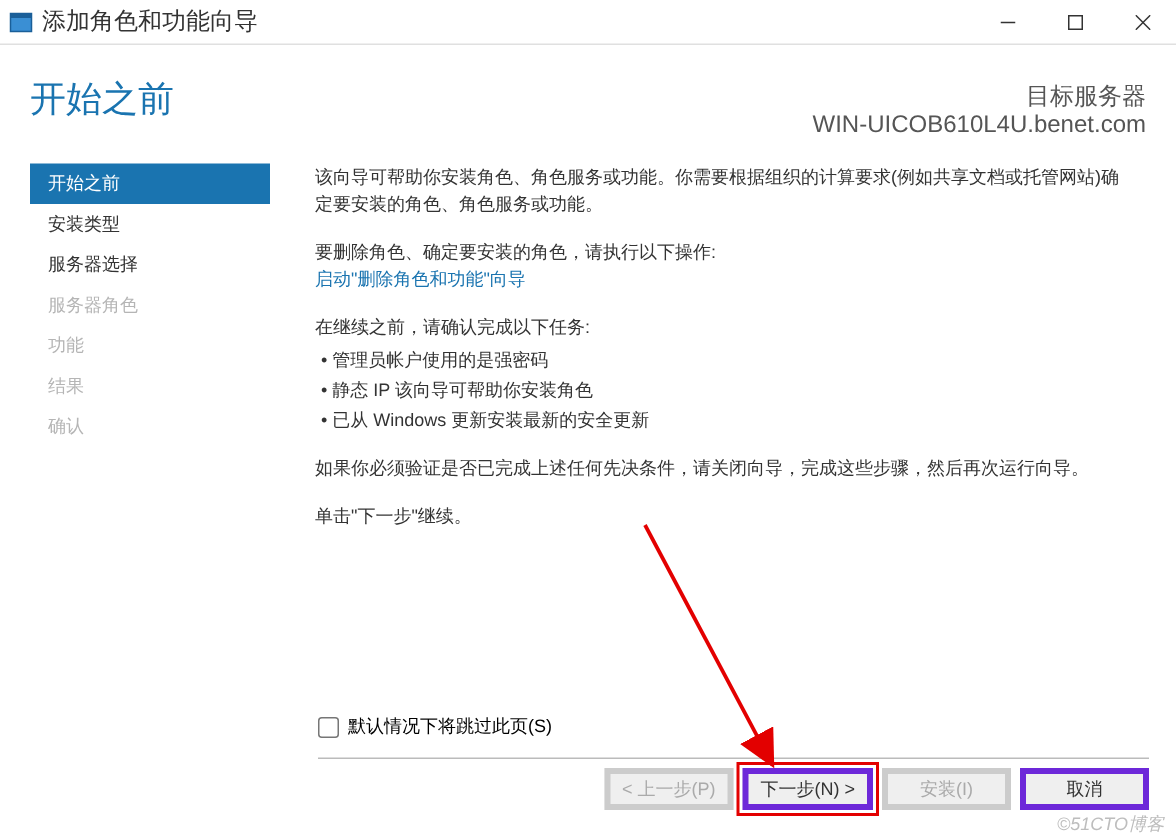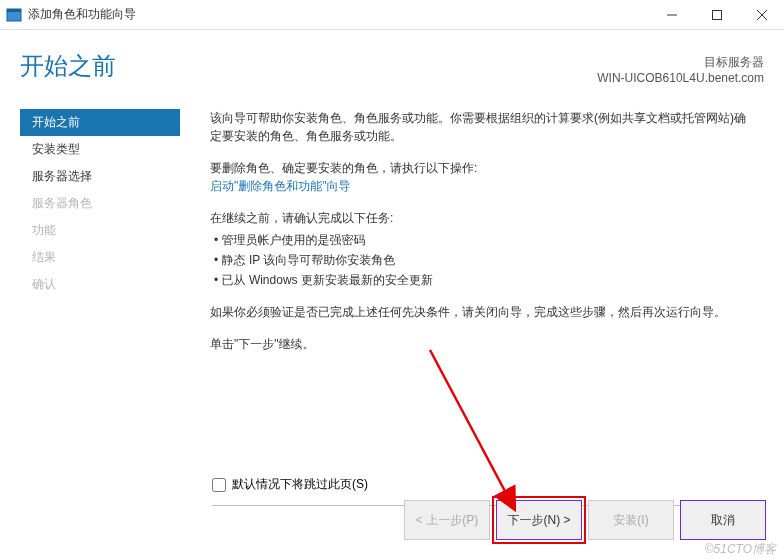--- a/index.html
+++ b/index.html
@@ -18,21 +18,21 @@
       padding: 0 0 0 6px;
       border-bottom: 1px solid #e0e0e0;
     }
     .title-icon {
       width: 16px; height: 16px;
       margin-right: 6px;
       display: inline-flex;
     }
     .title-text {
       flex: 1;
-      font-size: 12px;
+      font-size: 16px;
       color: #333;
     }
     .win-controls {
       display: flex;
     }
     .win-btn {
       width: 45px; height: 30px;
       display: flex;
       align-items: center;
       justify-content: center;
@@ -45,21 +45,21 @@
       height: 75px;
     }
     .page-heading {
       font-size: 24px;
       color: #1a74b0;
       font-weight: 400;
       flex: 1;
     }
     .server-info {
       text-align: right;
-      font-size: 12px;
+      font-size: 16px;
       color: #555;
       margin-top: 4px;
     }
     .main-area {
       display: flex;
       height: 400px;
     }
     .sidebar {
       width: 180px;
       padding-left: 20px;
@@ -111,24 +111,24 @@
     }
     .button-bar {
       position: absolute;
       right: 18px;
       bottom: 18px;
       display: flex;
       gap: 6px;
     }
     .btn {
       min-width: 86px;
-      height: 40px;
+      height: 28px;
       font-size: 12px;
       background: #efefef;
-      border: 1px solid #6d28d9;
+      border: 4px solid #6d28d9;
       color: #333;
       padding: 0 8px;
       cursor: default;
     }
     .btn[disabled] {
       color: #aaa;
       border-color: #ccc;
     }
     .btn.highlight {
       outline: 2px solid #e30000;

